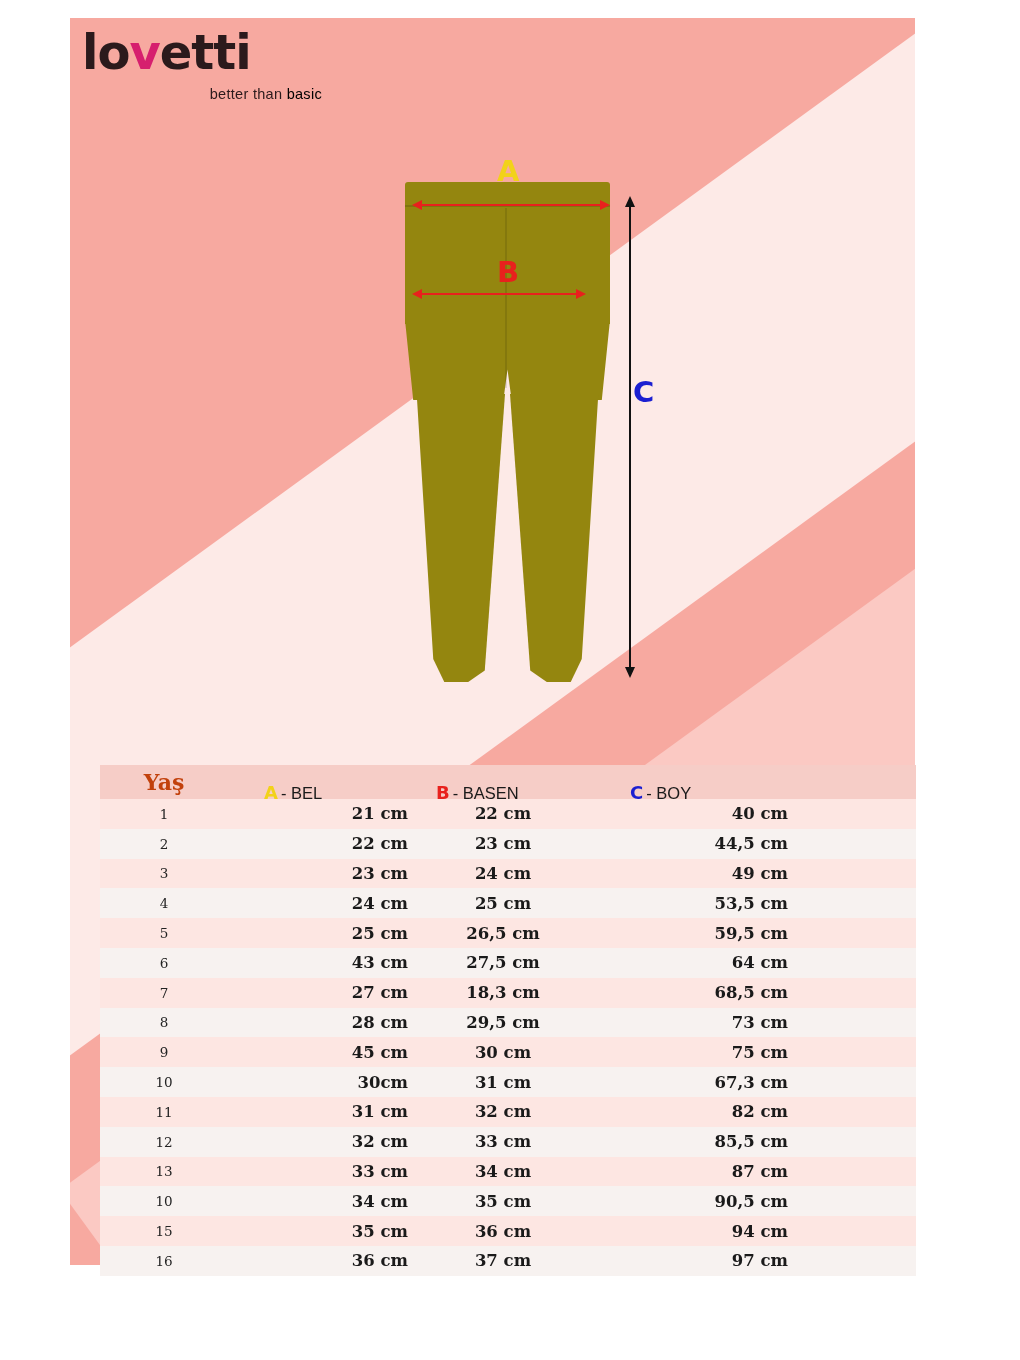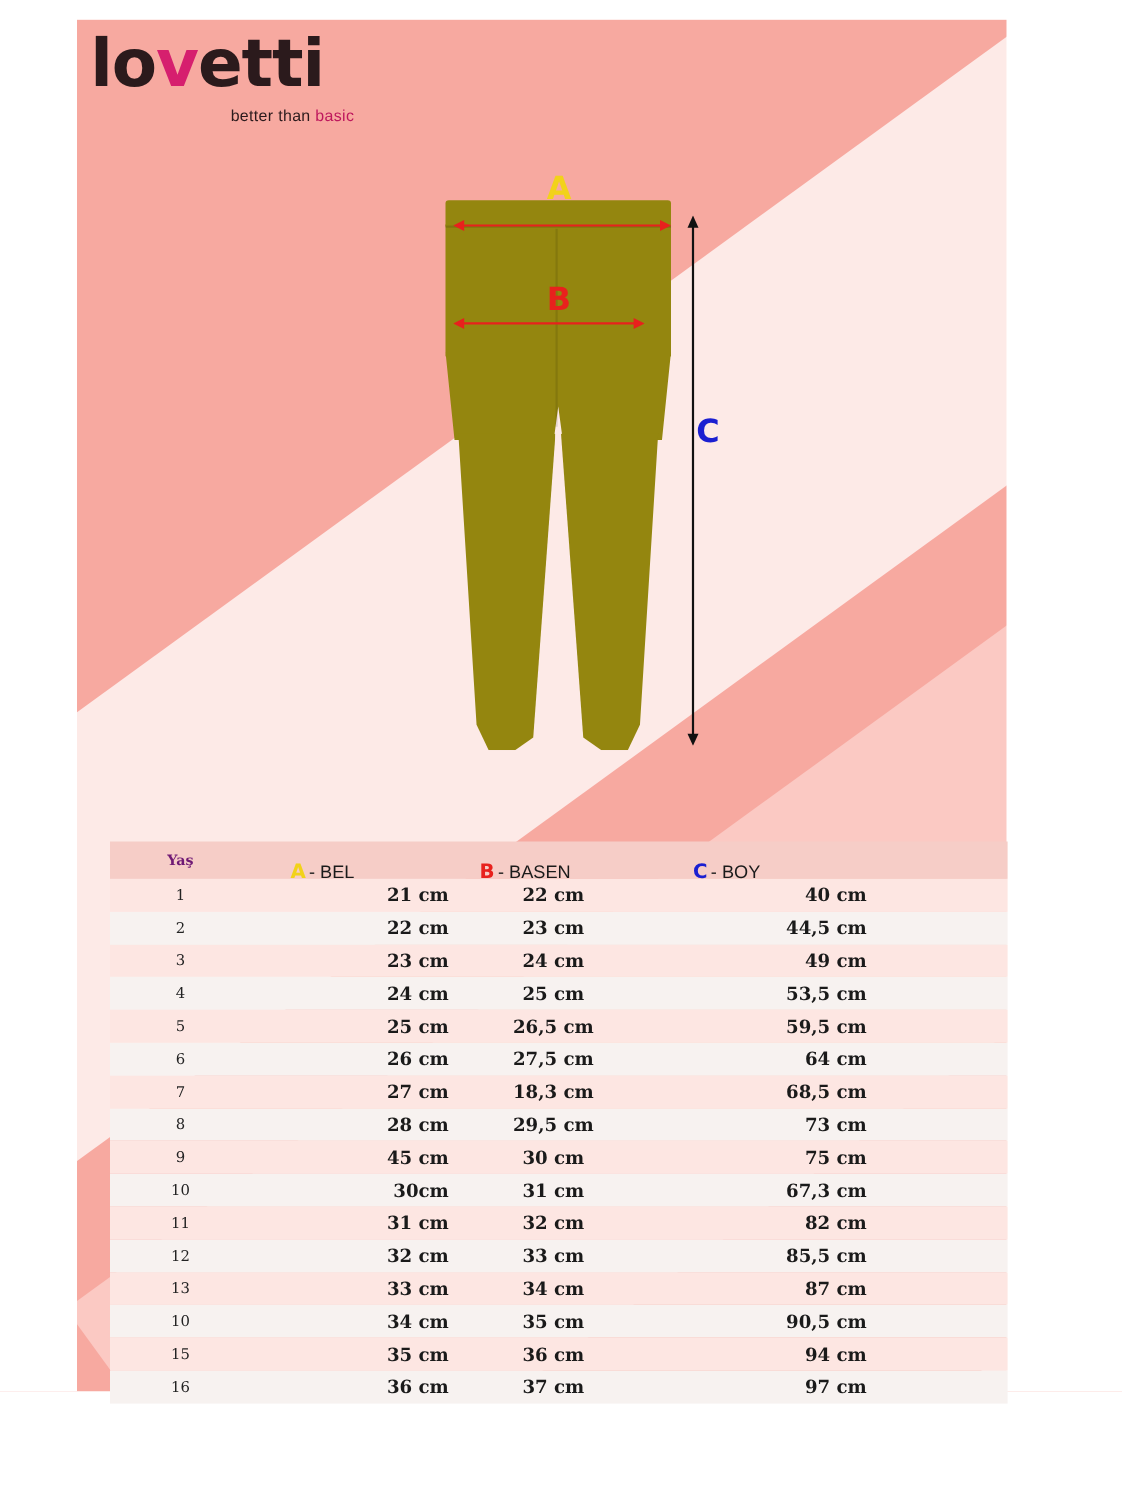--- a/index.html
+++ b/index.html
@@ -91,36 +91,36 @@
   
   .logo {
     position: absolute;
     left: 82px;
     top: 28px;
     width: 240px;
     height: 110px;
   }
   .logo-word {
     font-family: "DejaVu Sans", sans-serif;
-    font-size: 60px;
+    font-size: 48px;
     font-weight: bold;
     color: #2b1a1c;
     letter-spacing: -1px;
     line-height: 1;
   }
   .logo-word .v-letter { color: #d61f6e; }
   .logo-tag {
     margin-top: 10px;
     text-align: right;
     font-family: "Liberation Sans", sans-serif;
     font-size: 14.5px;
     color: #2b1a1c;
     letter-spacing: 0.3px;
   }
-  .logo-tag .pink { color: #be185d; }
+  .logo-tag .pink { color: #000000; }
 
   
   .garment {
     position: absolute;
     left: 405px;
     top: 182px;
     width: 205px;
     height: 500px;
   }
   .leggings-top {
@@ -216,22 +216,22 @@
   .row.even { background: #f7f2f0; }
 
   .c-age   { width: 128px; text-align: center; }
   .c-bel   { width: 180px; text-align: right; }
   .c-basen { width: 190px; text-align: center; }
   .c-boy   { width: 190px; text-align: right; }
 
   .head .c-age {
     font-family: "DejaVu Serif", serif;
     font-weight: bold;
-    font-size: 13px;
-    color: #701a75;
+    font-size: 22px;
+    color: #c2410c;
   }
   .head .c-bel, .head .c-basen, .head .c-boy {
     font-family: "Liberation Sans", sans-serif;
     font-size: 16.5px;
     color: #1a1a1a;
     text-align: left;
     padding-left: 10px;
     box-sizing: border-box;
     margin-top: 20px;
   }
@@ -344,21 +344,21 @@
           <div class="c-boy cell-val">53,5 cm</div>
         </div>
         <div class="row odd">
           <div class="c-age cell-age">5</div>
           <div class="c-bel cell-val">25 cm</div>
           <div class="c-basen cell-val">26,5 cm</div>
           <div class="c-boy cell-val">59,5 cm</div>
         </div>
         <div class="row even">
           <div class="c-age cell-age">6</div>
-          <div class="c-bel cell-val">26 cm</div>
+          <div class="c-bel cell-val">43 cm</div>
           <div class="c-basen cell-val">27,5 cm</div>
           <div class="c-boy cell-val">64 cm</div>
         </div>
         <div class="row odd">
           <div class="c-age cell-age">7</div>
           <div class="c-bel cell-val">27 cm</div>
           <div class="c-basen cell-val">18,3 cm</div>
           <div class="c-boy cell-val">68,5 cm</div>
         </div>
         <div class="row even">

